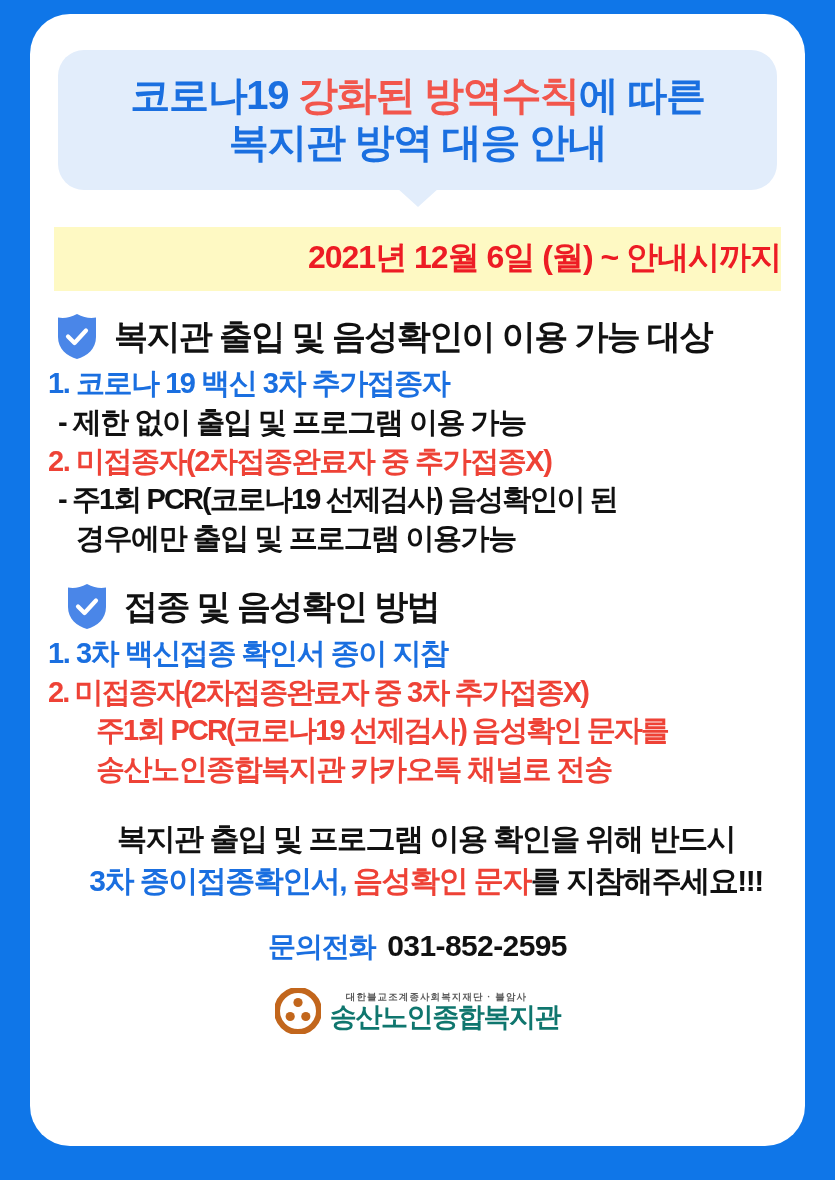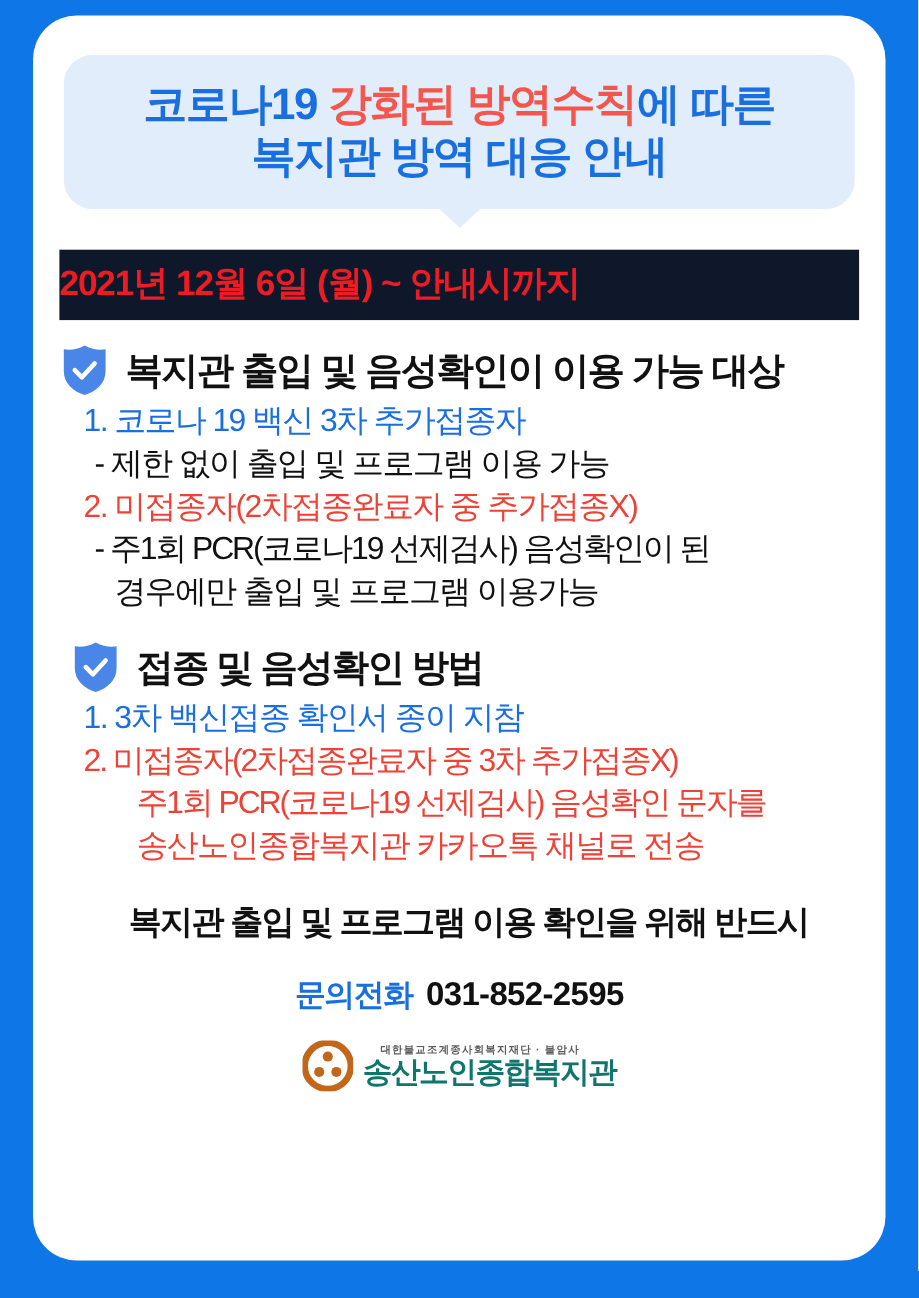--- a/index.html
+++ b/index.html
@@ -61,23 +61,23 @@
     line-height: 1.18;
     letter-spacing: -1.3px;
     white-space: nowrap;
   }
   .t-blue { color: #1a6fe0; }
   .t-red  { color: #f2564c; }
 
   
   .date-banner {
     margin: 37px 24px 0 24px;
-    background: #0f172a;
+    background: #fef9c3;
     padding: 9px 0 11px 0;
-    text-align: left;
+    text-align: right;
   }
   .date-banner .date-text {
     color: #ed1c24;
     font-size: 32px;
     font-weight: 900;
     letter-spacing: -1px;
     white-space: nowrap;
   }
 
   
@@ -100,26 +100,25 @@
     letter-spacing: -1.6px;
     white-space: nowrap;
   }
 
   
   .lines {
     margin: 4px 18px 0 18px;
   }
   .line {
     font-size: 29px;
-    font-weight: 400;
+    font-weight: 700;
     letter-spacing: -1.45px;
     line-height: 1.33;
     white-space: nowrap;
     color: #111111;
-    margin-left: 28px;
   }
   .line.blue { color: #1a6fe0; }
   .line.red  { color: #ee4236; }
   .line.dark { color: #111111; }
   .line.indent1 { padding-left: 10px; }
   .line.indent2 { padding-left: 28px; }
   .line.indent3 { padding-left: 48px; }
   .line.tight { letter-spacing: -1.9px; }
 
   
@@ -236,20 +235,23 @@
 
     <div class="lines">
       <div class="line blue">1.  3차 백신접종 확인서 종이 지참</div>
       <div class="line red tight">2. 미접종자(2차접종완료자 중 3차 추가접종X)</div>
       <div class="line red indent3 tight">주1회 PCR(코로나19 선제검사) 음성확인 문자를</div>
       <div class="line red indent3">송산노인종합복지관 카카오톡 채널로 전송</div>
     </div>
 
     <div class="closing">
       <div class="cl-line">복지관 출입 및  프로그램 이용 확인을 위해 반드시</div>
+      <div class="cl-line mix">
+        <span class="t-blue">3차 종이접종확인서,</span><span class="line red" style="display:inline;font-size:30px;letter-spacing:-1.5px;"> 음성확인 문자</span><span>를 지참해주세요!!!</span>
+      </div>
     </div>
 
     <div class="phone-row">
       <span class="phone-label">문의전화</span><span class="phone-number">031-852-2595</span>
     </div>
 
     <div class="footer">
       <span class="logo-mark">
         <svg viewBox="0 0 46 46" width="46" height="46" aria-hidden="true">
           <circle cx="23" cy="23" r="21" fill="none" stroke="#c2661c" stroke-width="6"></circle>

